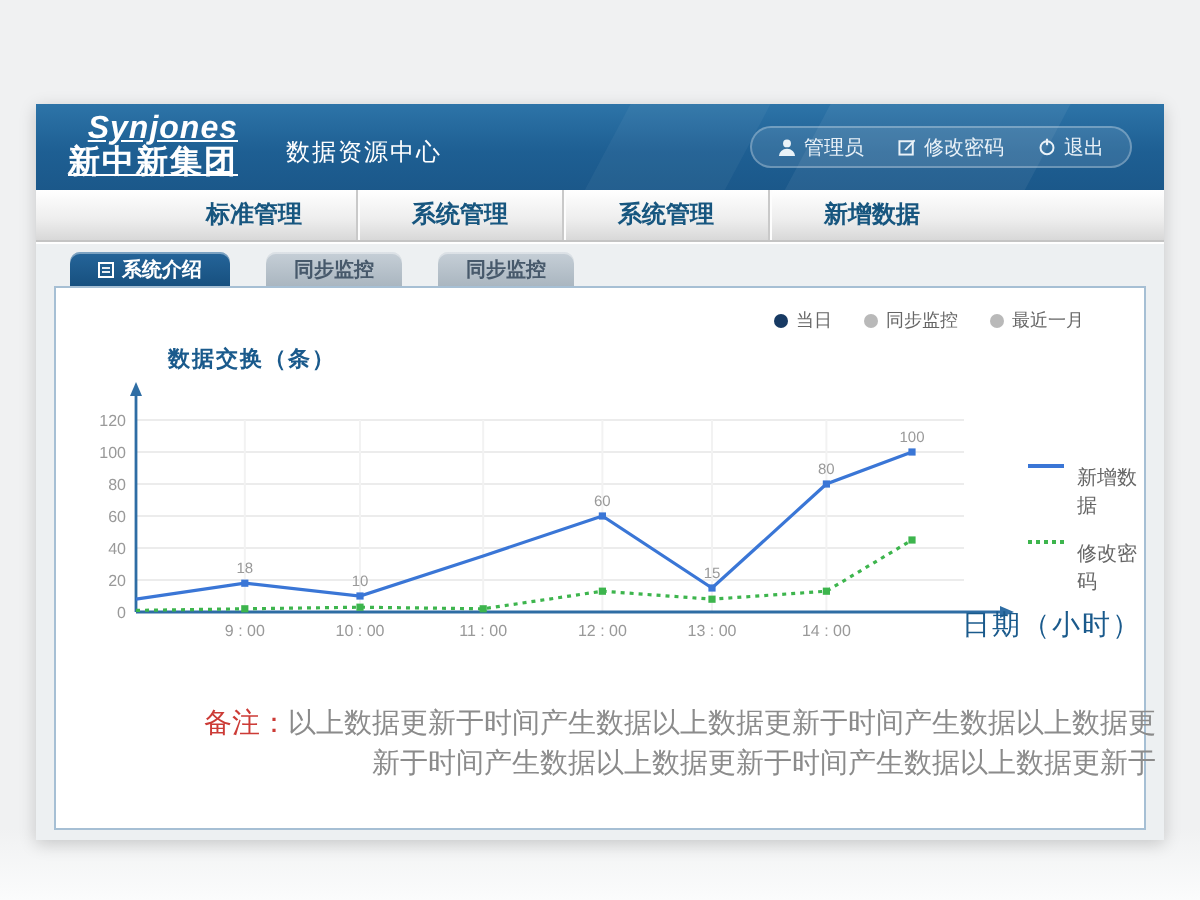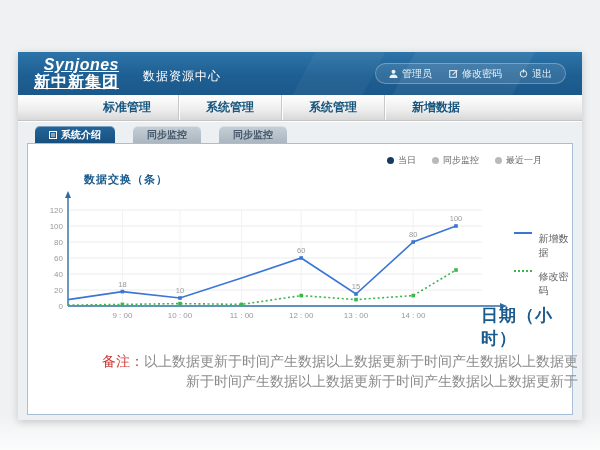--- a/index.html
+++ b/index.html
@@ -62,21 +62,21 @@
   .panel {
     position:relative; background:#fff; border:1px solid #a6bfd4; height:272px;
   }
   
   .range-legend { position:absolute; top:10px; right:30px; display:flex; gap:16px;text-align:right; }
   .range-opt { display:flex; align-items:center; gap:4px; font-size:9px; color:#666; cursor:pointer; }
   .dot { width:7px; height:7px; border-radius:50%; background:#b9b9b9; }
   .range-opt.selected .dot { background:#173a63; }
   
   .ylabel { position:absolute; left:56px; top:28px; font-size:11px; font-weight:bold; color:#1a5a8c; letter-spacing:1px; }
-  .xlabel { position:absolute; left:453px; top:160px; font-size:17px; font-weight:bold; color:#1a5a8c; letter-spacing:1px; }
+  .xlabel { position:absolute; left:453px; top:160px; font-size:14px; font-weight:normal; color:#1a5a8c; letter-spacing:1px; }
   #chart { position:absolute; left:12px; top:44px; }
   .side-legend { position:absolute; left:486px; top:88px; display:flex; flex-direction:column; gap:10px; }
   .leg-row { display:flex; align-items:flex-start; gap:6px; font-size:10px; color:#666; }
   .leg-line { width:22px; height:0; border-top:2px solid #3a76d6; }
   .leg-line.dotted { border-top-style:dotted; border-top-color:#3db54d; }
   
   .note { position:absolute; left:72px; top:208px; width:478px; font-size:14px; color:#8b8b8b; line-height:1.4;text-align:right; }
   .note .pfx { color:#cc3b36; }
 </style>
 </head>

